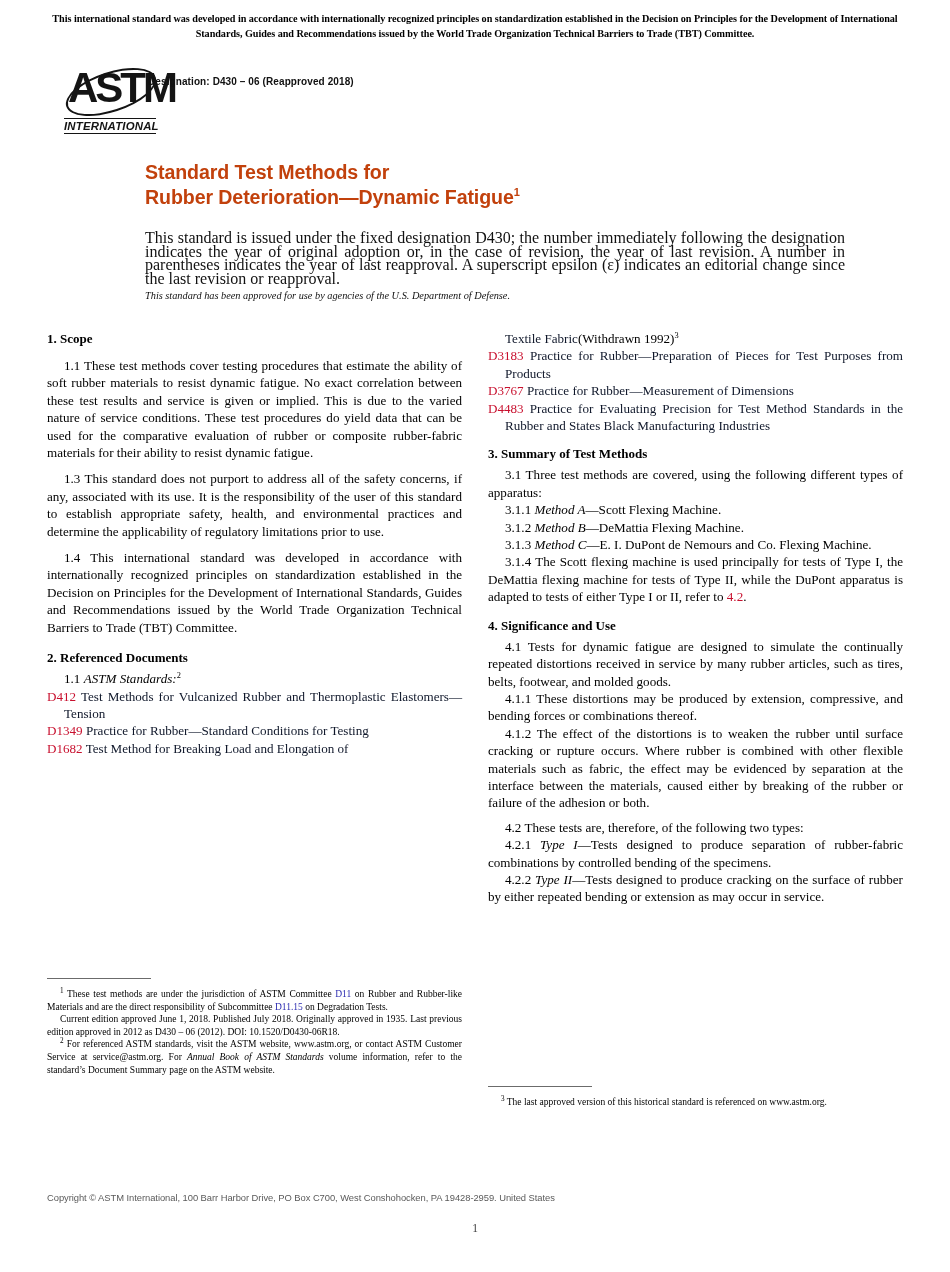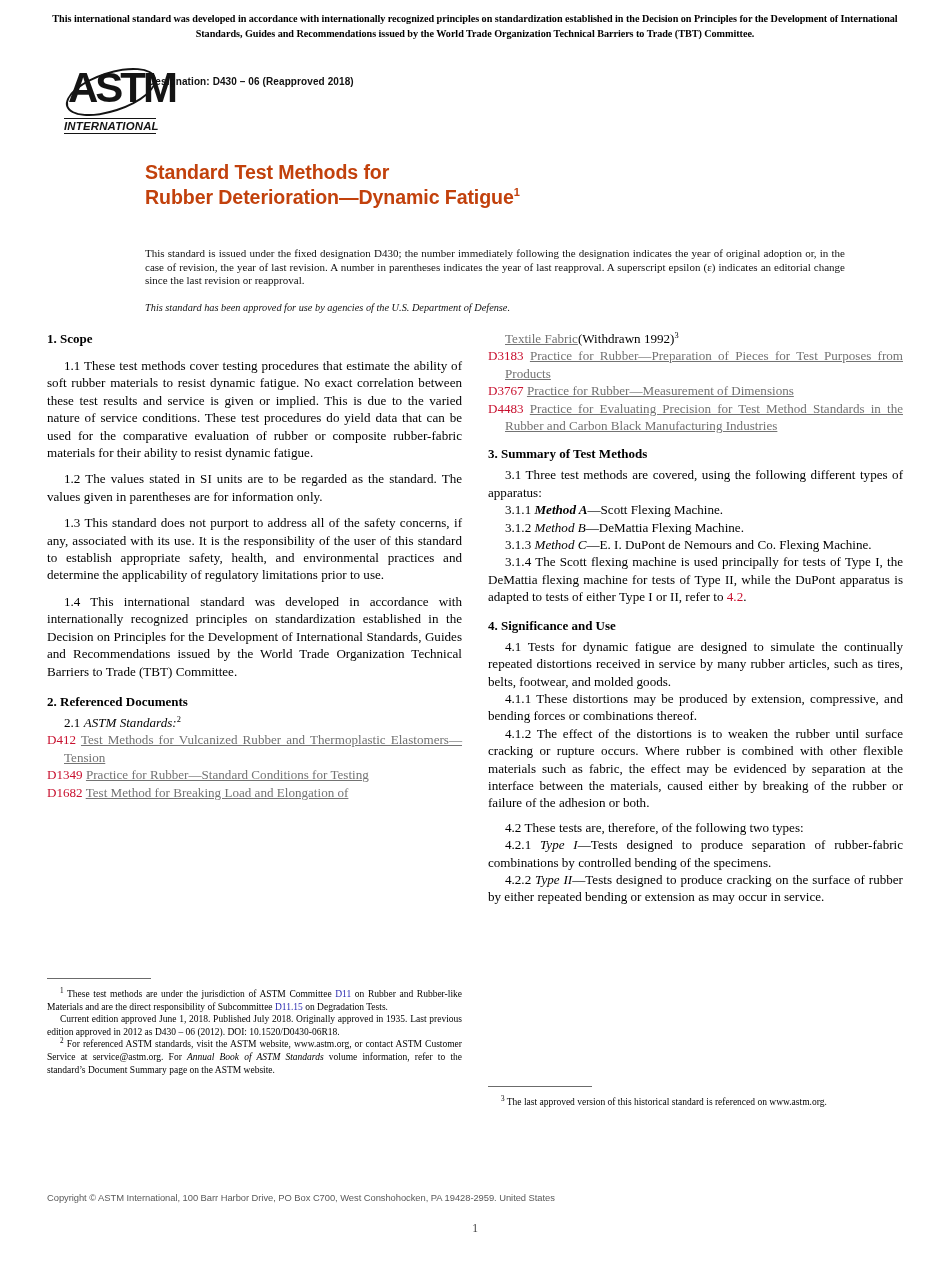--- a/index.html
+++ b/index.html
@@ -114,29 +114,29 @@
     line-height: 25px;
     color: #c2410c;
     letter-spacing: -0.1px;
   }
   .doc-title sup {
     font-size: 11px;
     vertical-align: super;
     line-height: 0;
   }
   .issue-note {
-    margin-top: 37px;
-    font-family: "Liberation Serif", serif;
-    font-size: 11px;
+    margin-top: 21px;
+    font-family: "Liberation Serif", serif;
+    font-size: 16px;
     line-height: 13.6px;
     text-align: justify;
     color: #111111;
   }
   .dod-note {
-    margin-top: 13px;
+    margin-top: 4px;
     font-family: "Liberation Serif", serif;
     font-style: italic;
     font-size: 10.3px;
     line-height: 13.6px;
     color: #111111;
   }
 
   
   .col {
     position: absolute;
@@ -172,21 +172,21 @@
   p.ital { }
 
   .ref-entry {
     margin: 0;
     padding: 0 0 0 17px;
     text-indent: -17px;
     text-align: justify;
     line-height: 17.4px;
   }
   .ref-id { color: #c8102e; }
-  .ref-title { color: #737373; text-decoration: underline; }
+  .ref-title { color: #0f172a; }
   .ref-plain { color: #000000; }
   .xref { color: #c8102e; }
   .link-blue { color: #2a2ab0; }
 
   sup.fn {
     font-size: 8.4px;
     vertical-align: super;
     line-height: 0;
   }
 
@@ -266,51 +266,50 @@
     </div>
     <div class="issue-note">This standard is issued under the fixed designation D430; the number immediately following the designation indicates the year of original adoption or, in the case of revision, the year of last revision. A number in parentheses indicates the year of last reapproval. A superscript epsilon (ε) indicates an editorial change since the last revision or reapproval.</div>
     <div class="dod-note">This standard has been approved for use by agencies of the U.S. Department of Defense.</div>
   </div>
 
   <div class="col col-left">
 
     <h2 class="sec">1.  Scope</h2>
 
     <p class="para gap">1.1  These test methods cover testing procedures that estimate the ability of soft rubber materials to resist dynamic fatigue. No exact correlation between these test results and service is given or implied. This is due to the varied nature of service conditions. These test procedures do yield data that can be used for the comparative evaluation of rubber or composite rubber-fabric materials for their ability to resist dynamic fatigue.</p>
-    <p class="para gap">1.2  The values stated in SI units are to be regarded as the standard. The values given in parentheses are for information only.</p>
     <p class="para gap ital">1.3  This standard does not purport to address all of the safety concerns, if any, associated with its use. It is the responsibility of the user of this standard to establish appropriate safety, health, and environmental practices and determine the applicability of regulatory limitations prior to use.</p>
     <p class="para gap ital">1.4  This international standard was developed in accordance with internationally recognized principles on standardization established in the Decision on Principles for the Development of International Standards, Guides and Recommendations issued by the World Trade Organization Technical Barriers to Trade (TBT) Committee.</p>
 
     <h2 class="sec spaced" style="margin-top:13px;">2.  Referenced Documents</h2>
 
-    <p class="para smallgap"><span style="font-style:normal;">2.1  </span><span class="fn-ital" style="font-style:italic;">ASTM Standards:</span><sup class="fn">2</sup></p>
+    <p class="para smallgap"><span style="font-style:normal;">1.1  </span><span class="fn-ital" style="font-style:italic;">ASTM Standards:</span><sup class="fn">2</sup></p>
 
     <p class="ref-entry"><span class="ref-id">D412</span> <span class="ref-title">Test Methods for Vulcanized Rubber and Thermoplastic Elastomers—Tension</span></p>
 
     <p class="ref-entry"><span class="ref-id">D1349</span> <span class="ref-title">Practice for Rubber—Standard Conditions for Testing</span></p>
 
     <p class="ref-entry"><span class="ref-id">D1682</span> <span class="ref-title">Test Method for Breaking Load and Elongation of</span></p>
 
   </div>
 
   <div class="col col-right">
 
     <p class="ref-entry" style="text-indent:0; padding-left:17px;"><span class="ref-title">Textile Fabric</span><span class="ref-plain">(Withdrawn 1992)</span><sup class="fn">3</sup></p>
 
     <p class="ref-entry"><span class="ref-id">D3183</span> <span class="ref-title">Practice for Rubber—Preparation of Pieces for Test Purposes from Products</span></p>
 
     <p class="ref-entry"><span class="ref-id">D3767</span> <span class="ref-title">Practice for Rubber—Measurement of Dimensions</span></p>
 
-    <p class="ref-entry"><span class="ref-id">D4483</span> <span class="ref-title">Practice for Evaluating Precision for Test Method Standards in the Rubber and Carbon Black Manufacturing Industries</span></p>
+    <p class="ref-entry"><span class="ref-id">D4483</span> <span class="ref-title">Practice for Evaluating Precision for Test Method Standards in the Rubber and States Black Manufacturing Industries</span></p>
 
     <h2 class="sec" style="margin-top:11px;">3.  Summary of Test Methods</h2>
 
     <p class="para smallgap">3.1  Three test methods are covered, using the following different types of apparatus:</p>
 
-    <p class="para"><span>3.1.1  </span><span style="font-style:italic;font-weight:bold;">Method A</span><span>—Scott Flexing Machine.</span></p>
+    <p class="para"><span>3.1.1  </span><span style="font-style:italic;">Method A</span><span>—Scott Flexing Machine.</span></p>
 
     <p class="para"><span>3.1.2  </span><span style="font-style:italic;">Method B</span><span>—DeMattia Flexing Machine.</span></p>
 
     <p class="para"><span>3.1.3  </span><span style="font-style:italic;">Method C</span><span>—E. I. DuPont de Nemours and Co. Flexing Machine.</span></p>
 
     <p class="para"><span>3.1.4  The Scott flexing machine is used principally for tests of Type I, the DeMattia flexing machine for tests of Type II, while the DuPont apparatus is adapted to tests of either Type I or II, refer to </span><span class="xref">4.2</span><span>.</span></p>
 
     <h2 class="sec" style="margin-top:11px;">4.  Significance and Use</h2>
 
     <p class="para smallgap">4.1  Tests for dynamic fatigue are designed to simulate the continually repeated distortions received in service by many rubber articles, such as tires, belts, footwear, and molded goods.</p>

